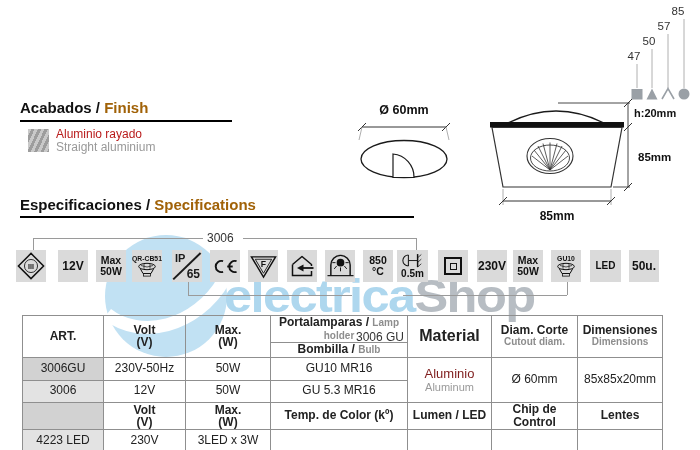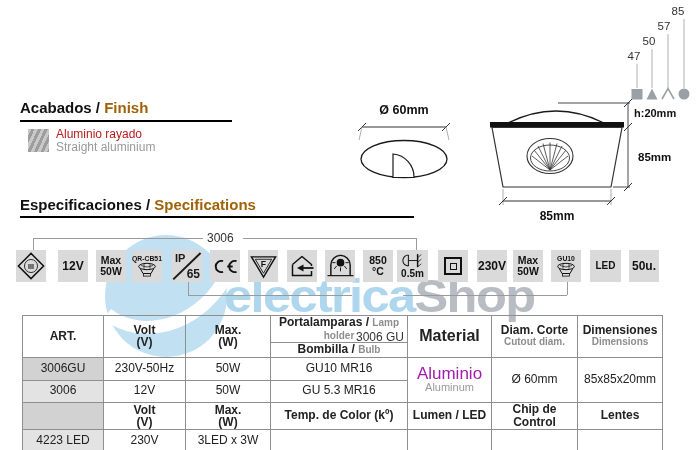--- a/index.html
+++ b/index.html
@@ -49,21 +49,21 @@
   
   table.spec{position:absolute;left:22px;top:315px;border-collapse:collapse;table-layout:fixed;z-index:2;}
   table.spec td{border:1px solid #8f8f8f;text-align:center;vertical-align:middle;padding:0;
                 font-size:12px;color:#222;background:transparent;line-height:1.1;}
   td.hdr{font-weight:bold;font-size:11.5px;color:#111;}
   .sub-en{color:#8d8d8d;font-weight:bold;font-size:10px;}
   .stack2 div{line-height:12px;}
   td.artc{font-size:15px;color:#2e2e2e;}
   .a-dark{background:#d2d2d2 !important;}
   .a-light{background:#e3e3e3 !important;}
-  .mat-es{font-size:17px;color:#a21caf;line-height:14px;}
+  .mat-es{font-size:13px;color:#7f1d1d;line-height:14px;}
   .mat-en{font-size:11px;color:#999;line-height:12px;}
   .big{font-size:13.5px;}
   tr.th1a{height:13px;} tr.th1b{height:14px;} tr.r1{height:23px;} tr.r2{height:22px;}
   tr.th2{height:26px;} tr.r3{height:22px;}
 
   svg text{font-family:"Liberation Sans",sans-serif;}
 </style>
 </head>
 <body>
 

